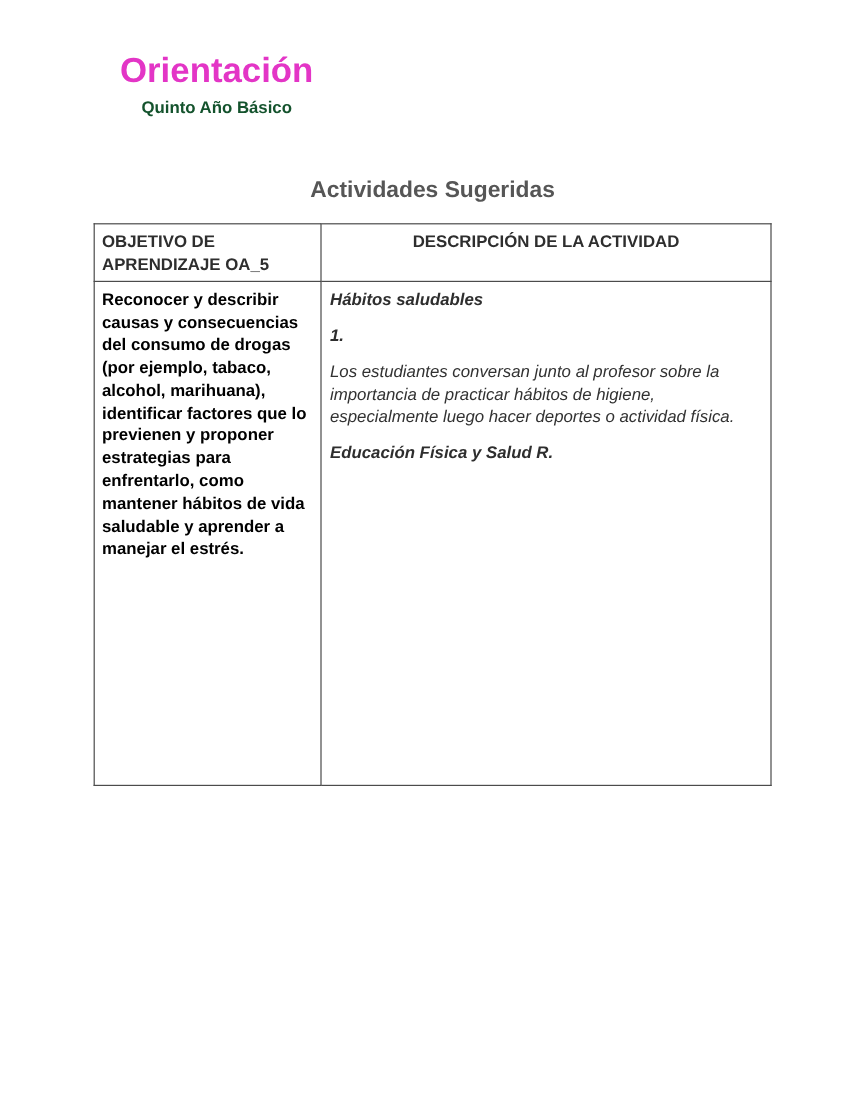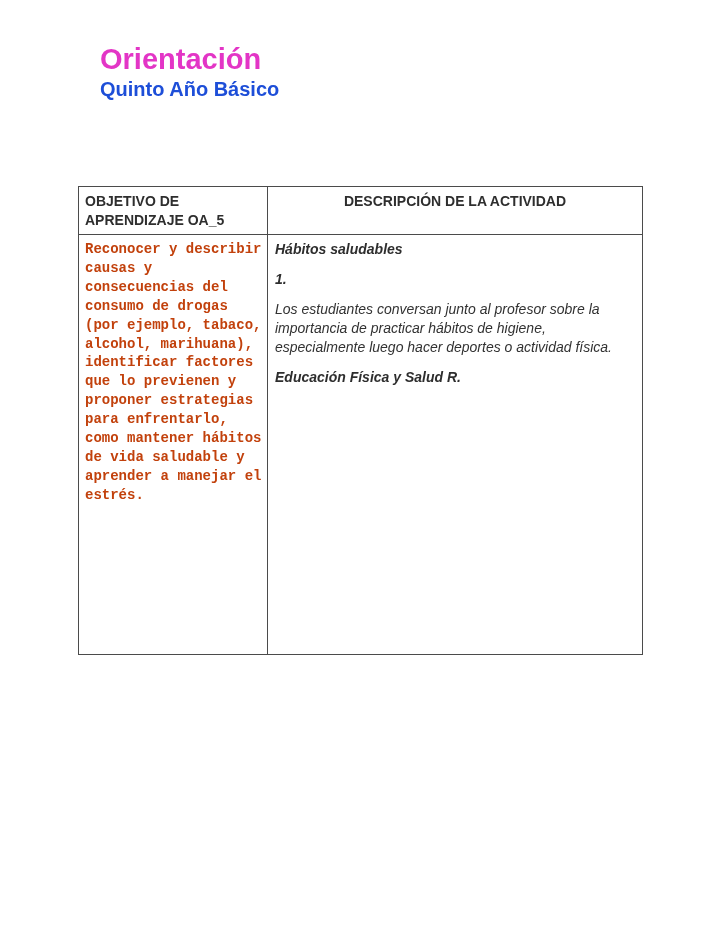--- a/index.html
+++ b/index.html
@@ -22,23 +22,23 @@
     left: 100px; top: 42px;
   }
   .doc-title {
     font-size: 29px;
     font-weight: bold;
     color: var(--accent, #E335C6);
     line-height: 34px;
     letter-spacing: 0px;
   }
   .doc-subtitle {
-    font-size: 20px;
+    font-size: 14px;
     font-weight: bold;
-    color: #1d4ed8;
+    color: #14532d;
     line-height: 23px;
     margin-top: 2px;
     text-align: center;
   }
   .header-right {
     position: absolute;
     right: 102px; top: 51px;
     text-align: right;
   }
   .unit-label {
@@ -95,23 +95,22 @@
     font-weight: bold;
     color: #2e2e2e;
     line-height: 19px;
     padding: 5px 6px 4px 6px;
   }
   td.objective-cell {
     height: 420px;
     padding: 5px 5px 6px 6px;
     font-size: 14px;
     font-weight: bold;
-    color: #c2410c;
+    color: #000000;
     line-height: 18.9px;
-    font-family: Liberation Mono, monospace;
   }
   td.description-cell {
     padding: 5px 10px 6px 7px;
     font-size: 14px;
     color: #323232;
     line-height: 19px;
     font-style: italic;
   }
   .desc-block { margin-bottom: 11px; }
   .desc-heading, .desc-number, .desc-reference { font-weight: bold; color: #2e2e2e; }
@@ -121,20 +120,21 @@
 <body>
 
 <div class="page">
 
   <div class="header-left">
     <div class="doc-title">Orientación</div>
     <div class="doc-subtitle">Quinto Año Básico</div>
   </div>
 
 
+  <div class="section-title">Actividades Sugeridas</div>
 
   <table class="activities">
     <thead>
       <tr>
         <th class="col-objective">OBJETIVO DE APRENDIZAJE OA_5</th>
         <th class="col-description">DESCRIPCIÓN DE LA ACTIVIDAD</th>
       </tr>
     </thead>
     <tbody>
       <tr>

